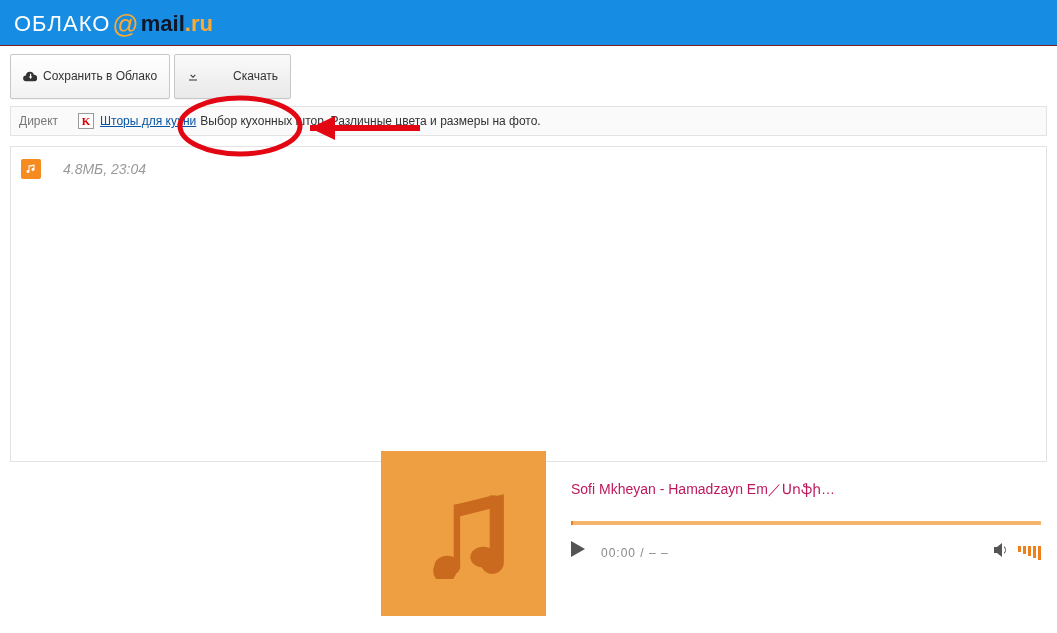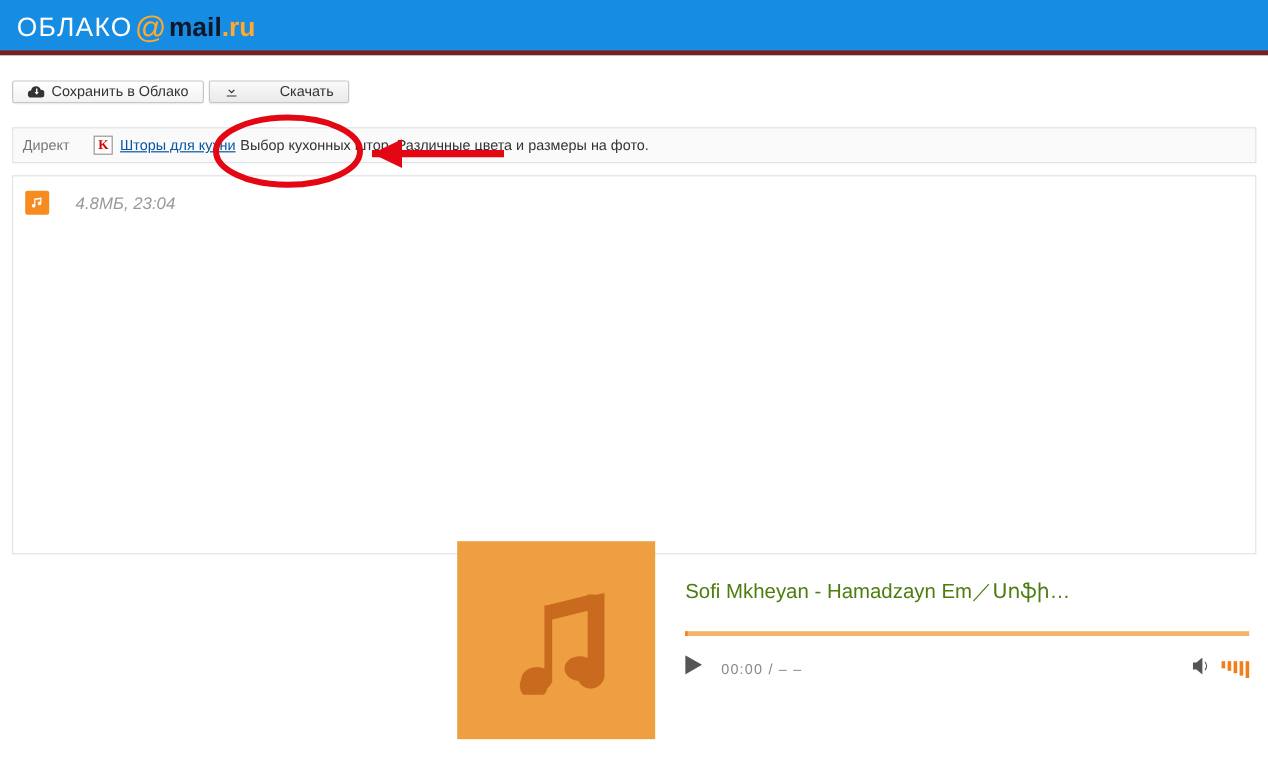--- a/index.html
+++ b/index.html
@@ -12,21 +12,21 @@
     position: relative;
   }
 
   
   .header {
     background: #168de2;
     height: 46px;
     display: flex;
     align-items: center;
     padding-left: 14px;
-    border-bottom: 4px solid #7f1d1d;
+    border-bottom: 1px solid #7f1d1d;
   }
   .logo {
     display: flex;
     align-items: baseline;
     color: #fff;
     font-size: 22px;
   }
   .logo-oblako { letter-spacing: 1px; font-weight: 400; }
   .logo-at { font-size: 26px; color: #ffa930; margin: 0 2px; position: relative; top: 2px;}
   .logo-mail { color: #0f172a; font-weight: bold; }
@@ -37,21 +37,21 @@
     padding: 14px 10px 14px 10px;
     display: flex;
     align-items: center;
     position: relative;
     height: 60px;
   }
   .btn {
     border: 1px solid #c7c7c7;
     background: linear-gradient(#ffffff, #f2f2f2);
     border-radius: 2px;
-    height: 19px;
+    height: 45px;
     display: inline-flex;
     align-items: center;
     padding: 0 12px;
     font-size: 12px;
     color: #333;
     cursor: pointer;
     margin-right: 4px;
     box-shadow: 0 1px 0 rgba(0,0,0,0.04);
   }
   .btn svg { margin-right: 6px; }
@@ -131,22 +131,22 @@
     justify-content: center;
   }
   .cover svg { width: 80px; height: 90px; }
   .player-right {
     position: absolute;
     left: 560px;
     top: 290px;
     width: 470px;
   }
   .track-title {
-    font-size: 17px;
-    color: #4d7c0f;
+    font-size: 14px;
+    color: #be185d;
     margin-bottom: 22px;
     white-space: nowrap;
     overflow: hidden;
     text-overflow: ellipsis;
   }
   .progress {
     height: 4px;
     background: #f4b46a;
     position: relative;
     margin-bottom: 16px;

